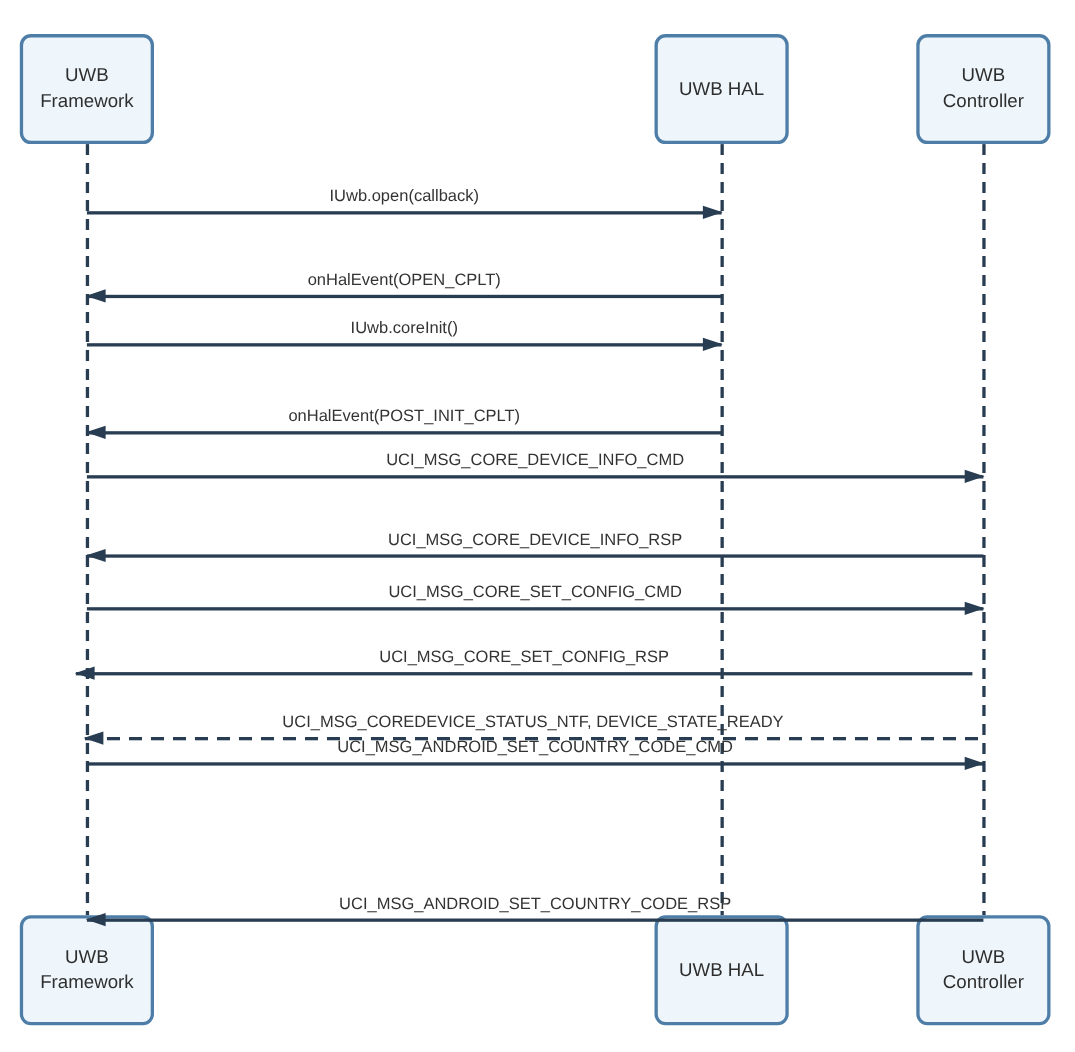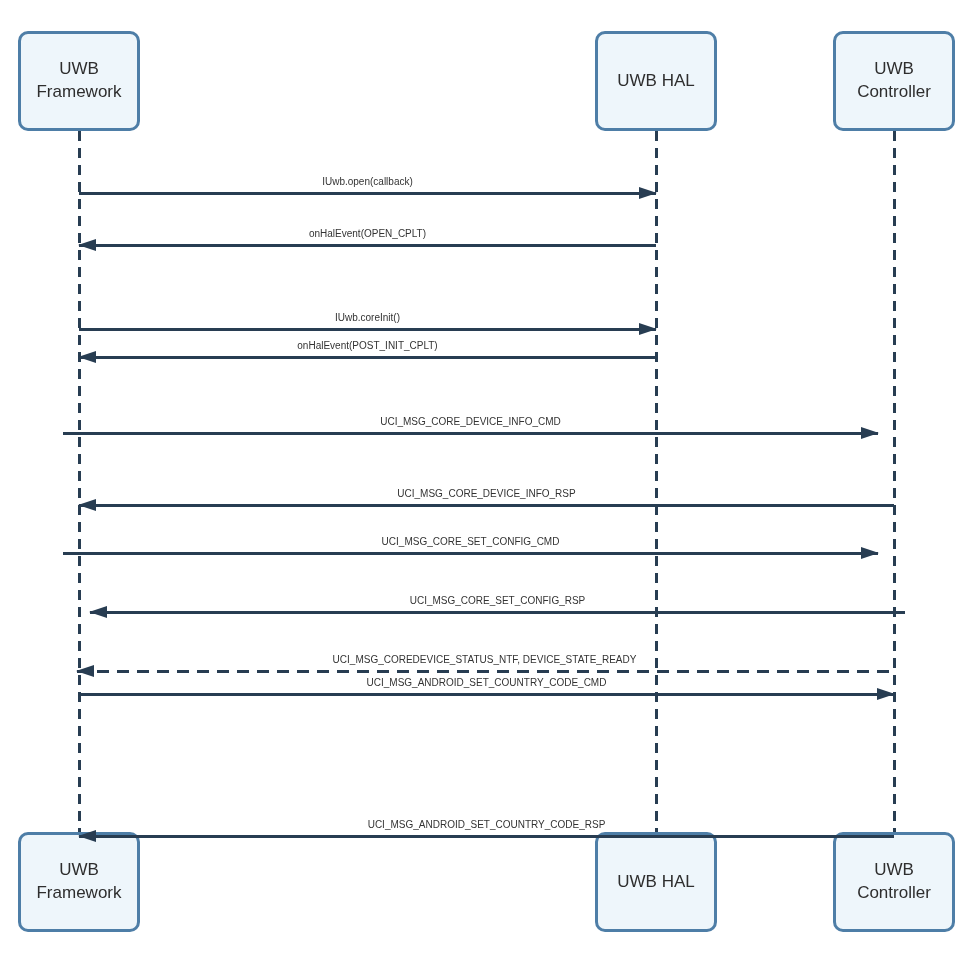--- a/index.html
+++ b/index.html
@@ -37,21 +37,21 @@
     background:repeating-linear-gradient(to bottom, var(--line) 0 10px, transparent 10px 17px);
   }
   .message{
     position:absolute;
     height:3px;
   }
   .msg-label{
     position:absolute;
     left:0;right:0;bottom:8px;
     text-align:center;
-    font-size:10px;color:var(--label);
+    font-size:15px;color:var(--label);
     white-space:nowrap;
   }
   .msg-line{
     position:absolute;
     top:0;left:0;right:0;height:3px;
     background:var(--line);
   }
   .msg-line.dashed{
     background:repeating-linear-gradient(to right, var(--line) 0 12px, transparent 12px 20px);
   }
@@ -88,51 +88,51 @@
       <div>UWB Controller</div>
     </div>
     <div class="actor-box" style="left: 833px; top: 832px; width: 122px; height: 100px;">
       <div>UWB Controller</div>
     </div>
     <div class="message" style="left: 79px; top: 192px; width: 577px;">
       <div class="msg-label">IUwb.open(callback)</div>
       <div class="msg-line"></div>
       <div class="arrowhead right"></div>
     </div>
-    <div class="message" style="left: 79px; top: 244px; width: 577px;">
+    <div class="message" style="left: 79px; top: 268px; width: 577px;">
       <div class="msg-label">onHalEvent(OPEN_CPLT)</div>
       <div class="msg-line"></div>
       <div class="arrowhead left"></div>
     </div>
-    <div class="message" style="left: 79px; top: 328px; width: 577px;">
+    <div class="message" style="left: 79px; top: 312px; width: 577px;">
       <div class="msg-label">IUwb.coreInit()</div>
       <div class="msg-line"></div>
       <div class="arrowhead right"></div>
     </div>
-    <div class="message" style="left: 79px; top: 356px; width: 577px;">
+    <div class="message" style="left: 79px; top: 392px; width: 577px;">
       <div class="msg-label">onHalEvent(POST_INIT_CPLT)</div>
       <div class="msg-line"></div>
       <div class="arrowhead left"></div>
     </div>
-    <div class="message" style="left: 63px; top: 432px; width: 815px;">
+    <div class="message" style="left: 79px; top: 432px; width: 815px;">
       <div class="msg-label">UCI_MSG_CORE_DEVICE_INFO_CMD</div>
       <div class="msg-line"></div>
       <div class="arrowhead right"></div>
     </div>
     <div class="message" style="left: 79px; top: 504px; width: 815px;">
       <div class="msg-label">UCI_MSG_CORE_DEVICE_INFO_RSP</div>
       <div class="msg-line"></div>
       <div class="arrowhead left"></div>
     </div>
-    <div class="message" style="left: 63px; top: 552px; width: 815px;">
+    <div class="message" style="left: 79px; top: 552px; width: 815px;">
       <div class="msg-label">UCI_MSG_CORE_SET_CONFIG_CMD</div>
       <div class="msg-line"></div>
       <div class="arrowhead right"></div>
     </div>
-    <div class="message" style="left: 90px; top: 611px; width: 815px;">
+    <div class="message" style="left: 69px; top: 611px; width: 815px;">
       <div class="msg-label">UCI_MSG_CORE_SET_CONFIG_RSP</div>
       <div class="msg-line"></div>
       <div class="arrowhead left"></div>
     </div>
     <div class="message" style="left: 77px; top: 670px; width: 815px;">
       <div class="msg-label">UCI_MSG_COREDEVICE_STATUS_NTF, DEVICE_STATE_READY</div>
       <div class="msg-line dashed"></div>
       <div class="arrowhead left"></div>
     </div>
     <div class="message" style="left: 79px; top: 693px; width: 815px;">

